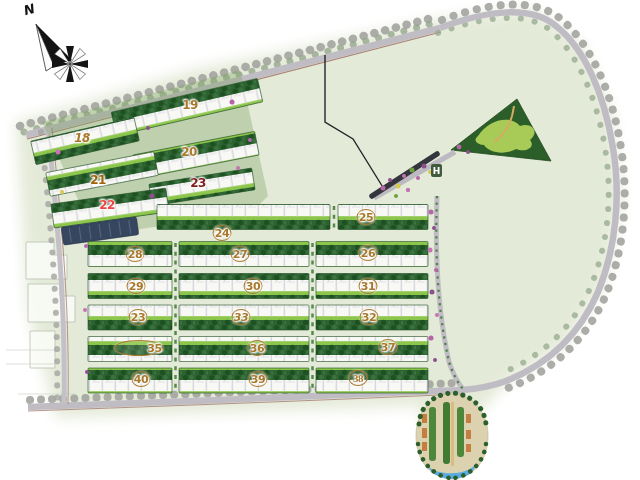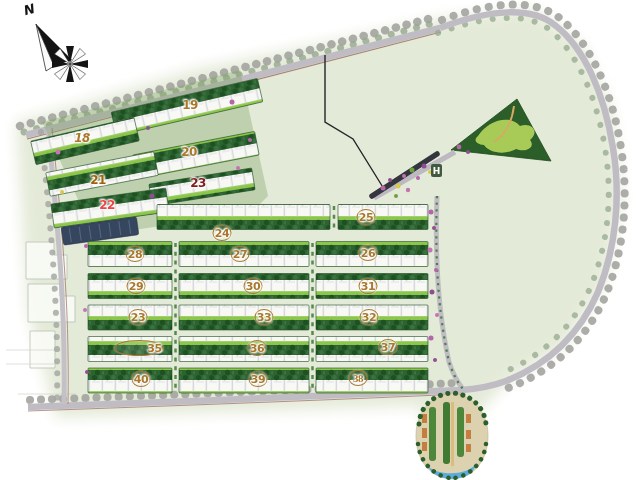--- a/index.html
+++ b/index.html
@@ -226,21 +226,21 @@
       <div class="block-label" style="left: 198px; top: 183px; color: #7f1d1d;">23</div>
       <div class="block-label circled" style="left: 222px; top: 217px; color: rgb(169, 120, 43); margin-top: 16px;">24</div>
       <div class="block-label circled" style="left: 366px; top: 217px; color: rgb(169, 120, 43);">25</div>
       <div class="block-label circled" style="left: 368px; top: 253px; color: rgb(169, 120, 43);">26</div>
       <div class="block-label circled" style="left: 240px; top: 254px; color: rgb(169, 120, 43);">27</div>
       <div class="block-label circled" style="left: 135px; top: 254px; color: rgb(169, 120, 43);">28</div>
       <div class="block-label circled" style="left: 136px; top: 286px; color: rgb(169, 120, 43);">29</div>
       <div class="block-label circled" style="left: 253px; top: 286px; color: rgb(169, 120, 43);">30</div>
       <div class="block-label circled" style="left: 368px; top: 286px; color: rgb(169, 120, 43);">31</div>
       <div class="block-label circled" style="left: 369px; top: 317px; color: rgb(169, 120, 43);">32</div>
-      <div class="block-label circled" style="left: 264px; top: 317px; color: rgb(169, 120, 43);">33</div>
+      <div class="block-label circled" style="left: 241px; top: 317px; color: rgb(169, 120, 43); font-style: italic;">33</div>
       <div class="block-label circled" style="left: 138px; top: 317px; color: rgb(169, 120, 43);">23</div>
       <div class="block-label circled" style="left: 139px; top: 348px; color: rgb(169, 120, 43); padding-left: 32px;">35</div>
       <div class="block-label circled" style="left: 257px; top: 348px; color: rgb(169, 120, 43);">36</div>
       <div class="block-label circled" style="left: 388px; top: 347px; color: rgb(169, 120, 43);">37</div>
       <div class="block-label circled" style="left: 358px; top: 378px; color: rgb(169, 120, 43); font-family: Liberation Serif, serif;">38</div>
       <div class="block-label circled" style="left: 258px; top: 379px; color: rgb(169, 120, 43);">39</div>
       <div class="block-label circled" style="left: 141px; top: 379px; color: rgb(169, 120, 43); text-align: right;">40</div>
     </div>
 
 </div>

